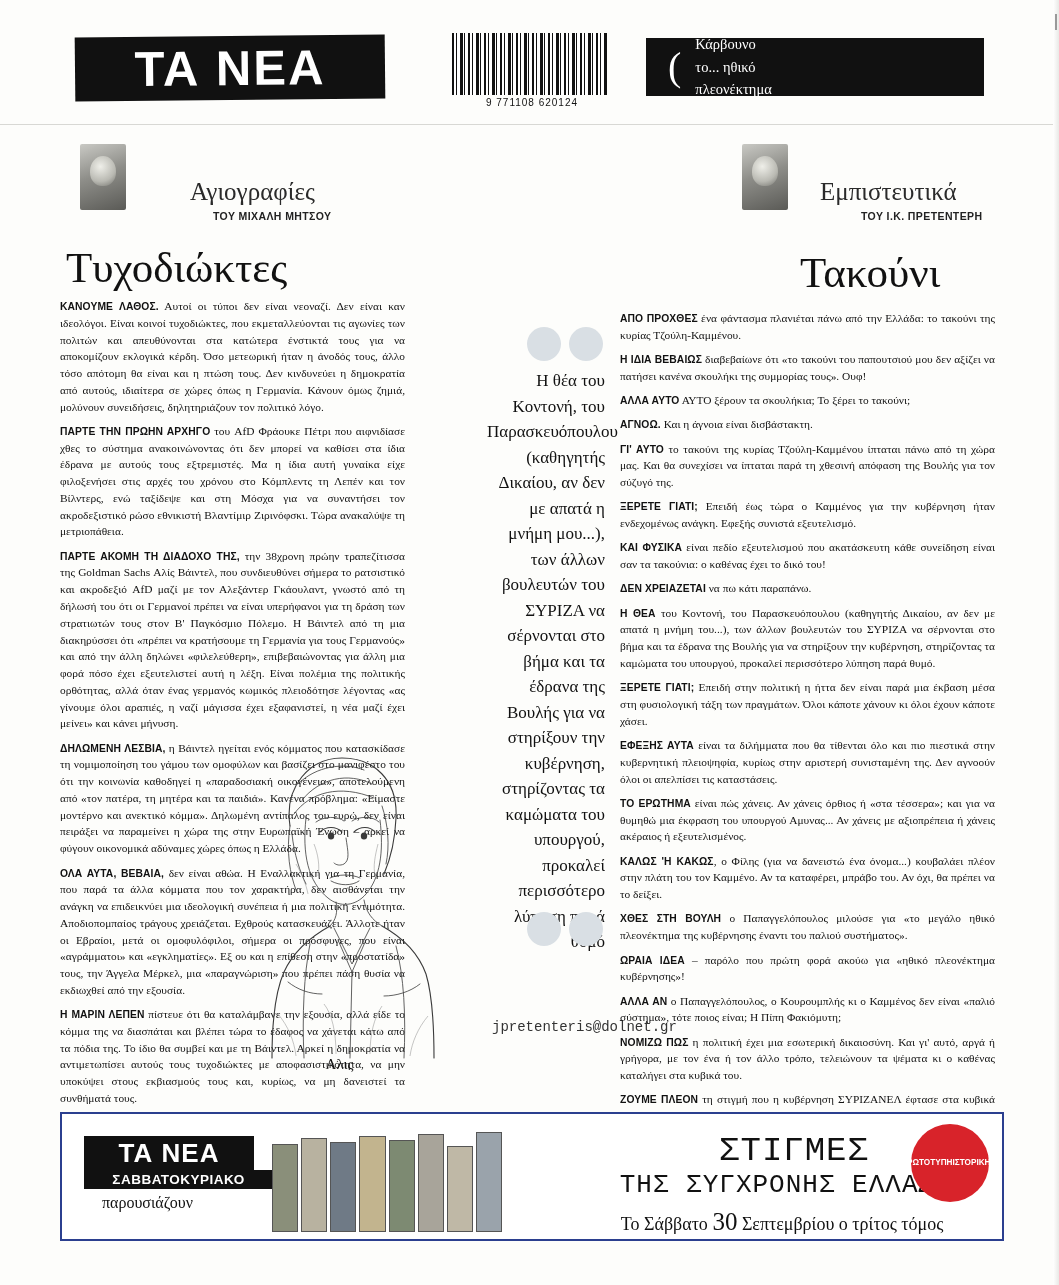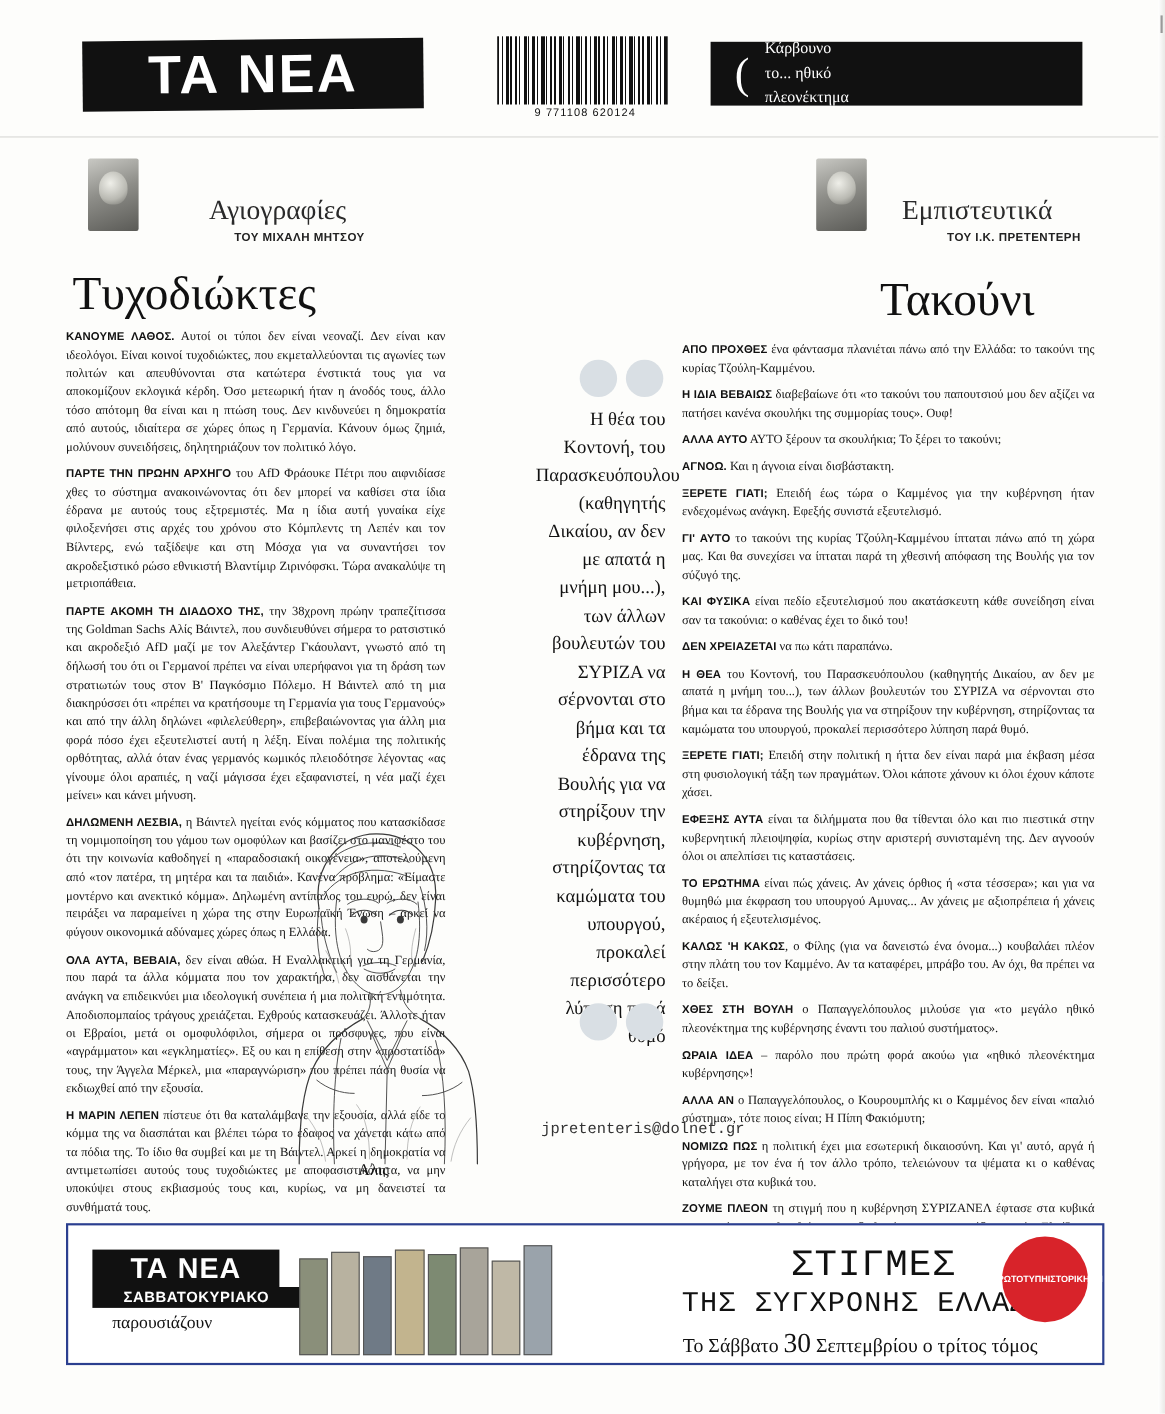--- a/index.html
+++ b/index.html
@@ -268,22 +268,22 @@
     <div class="col-author" style="position:absolute;left:119px;top:70px;text-align:center;">ΤΟΥ Ι.Κ. ΠΡΕΤΕΝΤΕΡΗ</div>
   </div>
 
   <div class="headline" style="position:absolute;left:800px;top:248px;">Τακούνι</div>
 
   <div class="body-col" style="left:620px;top:310px;width:375px;">
     <p><span class="lead">ΑΠΟ ΠΡΟΧΘΕΣ</span><span> ένα φάντασμα πλανιέται πάνω από την Ελλάδα: το τακούνι της κυρίας Τζούλη-Καμμένου.</span></p>
     <p><span class="lead">Η ΙΔΙΑ ΒΕΒΑΙΩΣ</span><span> διαβεβαίωνε ότι «το τακούνι του παπουτσιού μου δεν αξίζει να πατήσει κανένα σκουλήκι της συμμορίας τους». Ουφ!</span></p>
     <p><span class="lead">ΑΛΛΑ ΑΥΤΟ</span><span> ΑΥΤΟ ξέρουν τα σκουλήκια; Το ξέρει το τακούνι;</span></p>
     <p><span class="lead">ΑΓΝΟΩ.</span><span> Και η άγνοια είναι δισβάστακτη.</span></p>
+    <p><span class="lead">ΓΙ' ΑΥΤΟ</span><span> το τακούνι της κυρίας Τζούλη-Καμμένου ίπταται πάνω από τη χώρα μας. Και θα συνεχίσει να ίπταται παρά τη χθεσινή απόφαση της Βουλής για τον σύζυγό της.</span></p>
     <p><span class="lead">ΞΕΡΕΤΕ ΓΙΑΤΙ;</span><span> Επειδή έως τώρα ο Καμμένος για την κυβέρνηση ήταν ενδεχομένως ανάγκη. Εφεξής συνιστά εξευτελισμό.</span></p>
-    <p><span class="lead">ΓΙ' ΑΥΤΟ</span><span> το τακούνι της κυρίας Τζούλη-Καμμένου ίπταται πάνω από τη χώρα μας. Και θα συνεχίσει να ίπταται παρά τη χθεσινή απόφαση της Βουλής για τον σύζυγό της.</span></p>
     <p><span class="lead">ΚΑΙ ΦΥΣΙΚΑ</span><span> είναι πεδίο εξευτελισμού που ακατάσκευτη κάθε συνείδηση είναι σαν τα τακούνια: ο καθένας έχει το δικό του!</span></p>
     <p><span class="lead">ΔΕΝ ΧΡΕΙΑΖΕΤΑΙ</span><span> να πω κάτι παραπάνω.</span></p>
     <p><span class="lead">Η ΘΕΑ</span><span> του Κοντονή, του Παρασκευόπουλου (καθηγητής Δικαίου, αν δεν με απατά η μνήμη του...), των άλλων βουλευτών του ΣΥΡΙΖΑ να σέρνονται στο βήμα και τα έδρανα της Βουλής για να στηρίξουν την κυβέρνηση, στηρίζοντας τα καμώματα του υπουργού, προκαλεί περισσότερο λύπηση παρά θυμό.</span></p>
     <p><span class="lead">ΞΕΡΕΤΕ ΓΙΑΤΙ;</span><span> Επειδή στην πολιτική η ήττα δεν είναι παρά μια έκβαση μέσα στη φυσιολογική τάξη των πραγμάτων. Όλοι κάποτε χάνουν κι όλοι έχουν κάποτε χάσει.</span></p>
     <p><span class="lead">ΕΦΕΞΗΣ ΑΥΤΑ</span><span> είναι τα διλήμματα που θα τίθενται όλο και πιο πιεστικά στην κυβερνητική πλειοψηφία, κυρίως στην αριστερή συνιστα­μένη της. Δεν αγνοούν όλοι οι απελπίσει τις καταστάσεις.</span></p>
     <p><span class="lead">ΤΟ ΕΡΩΤΗΜΑ</span><span> είναι πώς χάνεις. Αν χάνεις όρθιος ή «στα τέσσερα»; και για να θυμηθώ μια έκφραση του υπουργού Αμυνας... Αν χάνεις με αξιοπρέπεια ή χάνεις ακέραιος ή εξευτελισμένος.</span></p>
     <p><span class="lead">ΚΑΛΩΣ 'Η ΚΑΚΩΣ</span><span>, ο Φίλης (για να δανειστώ ένα όνομα...) κουβαλάει πλέον στην πλάτη του τον Καμμένο. Αν τα καταφέρει, μπράβο του. Αν όχι, θα πρέπει να το δείξει.</span></p>
     <p><span class="lead">ΧΘΕΣ ΣΤΗ ΒΟΥΛΗ</span><span> ο Παπαγγελόπουλος μιλούσε για «το μεγάλο ηθικό πλεονέκτημα της κυβέρνησης έναντι του παλιού συστήματος».</span></p>
     <p><span class="lead">ΩΡΑΙΑ ΙΔΕΑ</span><span> – παρόλο που πρώτη φορά ακούω για «ηθικό πλεονέκτημα κυβέρνησης»!</span></p>
     <p><span class="lead">ΑΛΛΑ ΑΝ</span><span> ο Παπαγγελόπουλος, ο Κουρουμπλής κι ο Καμμένος δεν είναι «παλιό σύστημα», τότε ποιος είναι; Η Πίπη Φακιόμυτη;</span></p>

